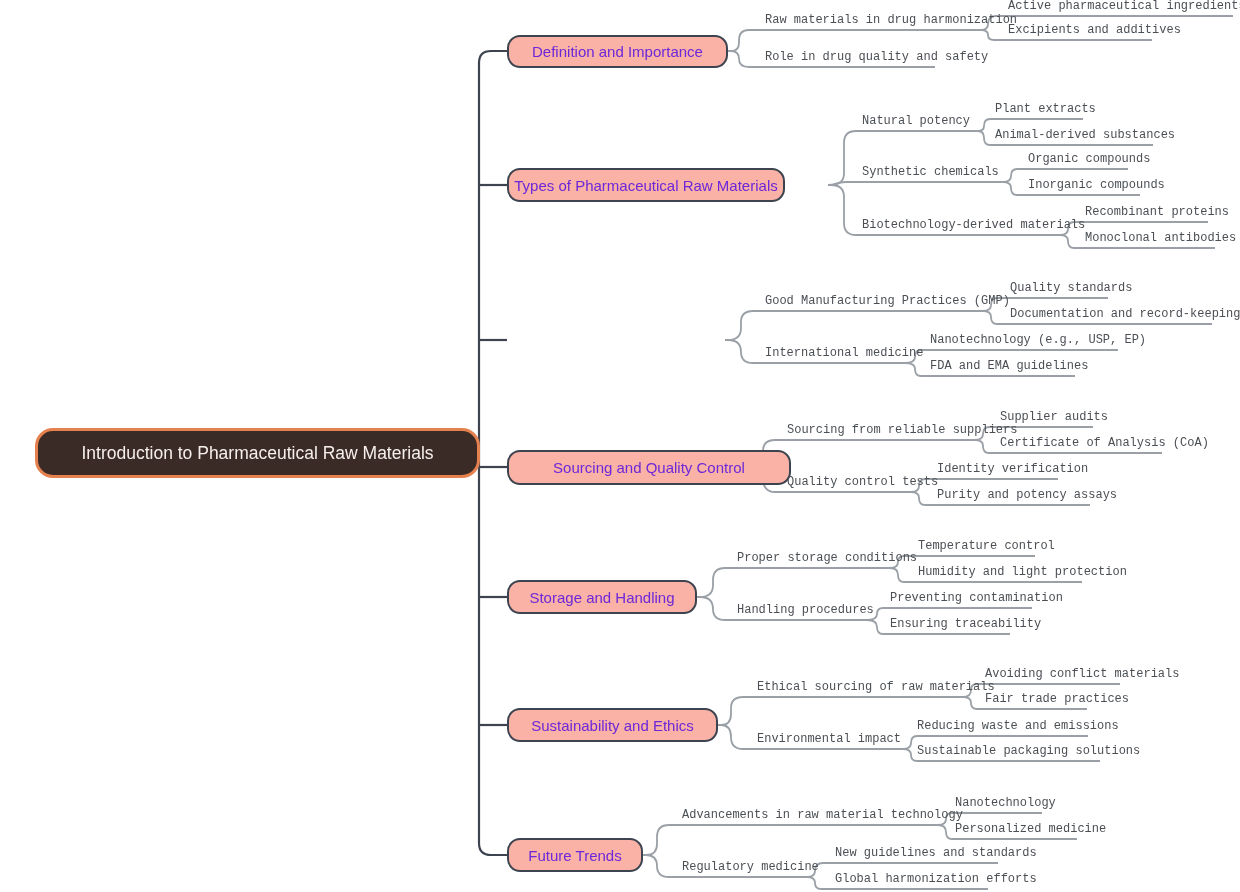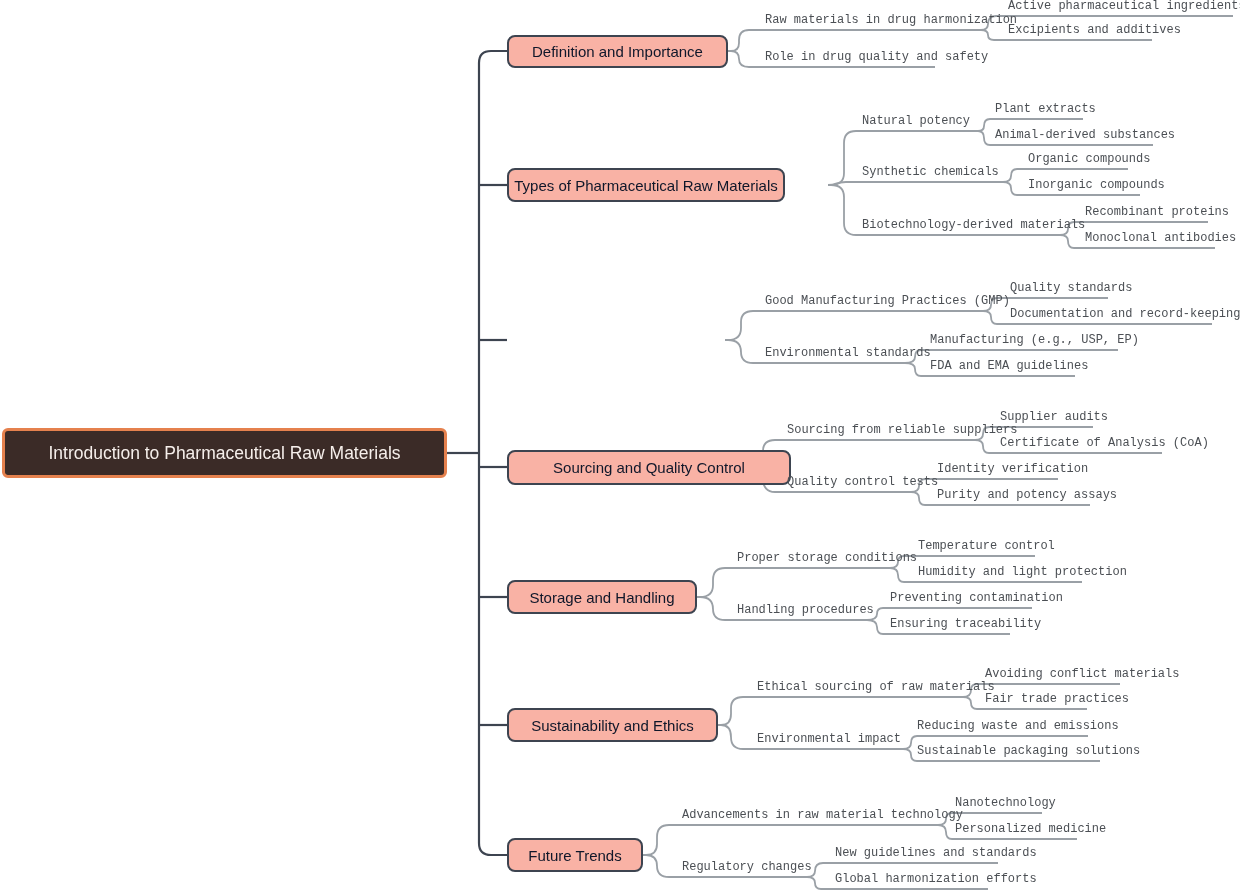--- a/index.html
+++ b/index.html
@@ -23,33 +23,34 @@
   }
   .wires { position: absolute; left: 0; top: 0; }
   .wires path { fill: none; }
   .wires .dark  { stroke: var(--connector-dark); stroke-width: 2.2px; }
   .wires .light { stroke: var(--connector-light); stroke-width: 1.8px; }
   .root {
     position: absolute;
     display: flex; align-items: center; justify-content: center;
     background: var(--root-fill);
     border: 3px solid var(--root-border);
-    border-radius: 6px;
+    border-radius: 18px;
     color: #f6efeb;
     font-size: 17.5px;
     box-sizing: border-box;
     white-space: nowrap;
+    margin-left: 33px;
   }
   .branch {
     position: absolute;
     display: flex; align-items: center; justify-content: center;
     background: var(--branch-fill);
     border: 2.2px solid var(--branch-border);
-    border-radius: 8px;
-    color: #0f172a;
+    border-radius: 13px;
+    color: #6d28d9;
     font-size: 15px;
     box-sizing: border-box;
     white-space: nowrap;
   }
   .leaf {
     position: absolute;
     color: var(--leaf-text);
     font-size: 12px;
     line-height: 15px;
     white-space: nowrap;
@@ -140,22 +141,22 @@
   <div class="leaf" style="left:862px;top:165px">Synthetic chemicals</div>
   <div class="leaf" style="left:1028px;top:152px">Organic compounds</div>
   <div class="leaf" style="left:1028px;top:178px">Inorganic compounds</div>
   <div class="leaf" style="left:862px;top:218px">Biotechnology-derived materials</div>
   <div class="leaf" style="left:1085px;top:205px">Recombinant proteins</div>
   <div class="leaf" style="left:1085px;top:231px">Monoclonal antibodies</div>
 
   <div class="leaf" style="left:765px;top:294px">Good Manufacturing Practices (GMP)</div>
   <div class="leaf" style="left:1010px;top:281px">Quality standards</div>
   <div class="leaf" style="left:1010px;top:307px">Documentation and record-keeping</div>
-  <div class="leaf" style="left:765px;top:346px">Environmental standards</div>
-  <div class="leaf" style="left:930px;top:333px">Manufacturing (e.g., USP, EP)</div>
+  <div class="leaf" style="left:765px;top:346px">International medicine</div>
+  <div class="leaf" style="left:930px;top:333px">Nanotechnology (e.g., USP, EP)</div>
   <div class="leaf" style="left:930px;top:359px">FDA and EMA guidelines</div>
 
   <div class="branch" style="left:507px;top:450px;width:284px;height:35px">Sourcing and Quality Control</div>
   <div class="leaf" style="left:787px;top:423px">Sourcing from reliable suppliers</div>
   <div class="leaf" style="left:1000px;top:410px">Supplier audits</div>
   <div class="leaf" style="left:1000px;top:436px">Certificate of Analysis (CoA)</div>
   <div class="leaf" style="left:787px;top:475px">Quality control tests</div>
   <div class="leaf" style="left:937px;top:462px">Identity verification</div>
   <div class="leaf" style="left:937px;top:488px">Purity and potency assays</div>
 
@@ -172,17 +173,17 @@
   <div class="leaf" style="left:985px;top:667px">Avoiding conflict materials</div>
   <div class="leaf" style="left:985px;top:692px">Fair trade practices</div>
   <div class="leaf" style="left:757px;top:732px">Environmental impact</div>
   <div class="leaf" style="left:917px;top:719px">Reducing waste and emissions</div>
   <div class="leaf" style="left:917px;top:744px">Sustainable packaging solutions</div>
 
   <div class="branch" style="left:507px;top:838px;width:136px;height:34px">Future Trends</div>
   <div class="leaf" style="left:682px;top:808px">Advancements in raw material technology</div>
   <div class="leaf" style="left:955px;top:796px">Nanotechnology</div>
   <div class="leaf" style="left:955px;top:822px">Personalized medicine</div>
-  <div class="leaf" style="left:682px;top:860px">Regulatory changes</div>
+  <div class="leaf" style="left:682px;top:860px">Regulatory medicine</div>
   <div class="leaf" style="left:835px;top:846px">New guidelines and standards</div>
   <div class="leaf" style="left:835px;top:872px">Global harmonization efforts</div>
 
 </div>
 
 </body></html>

